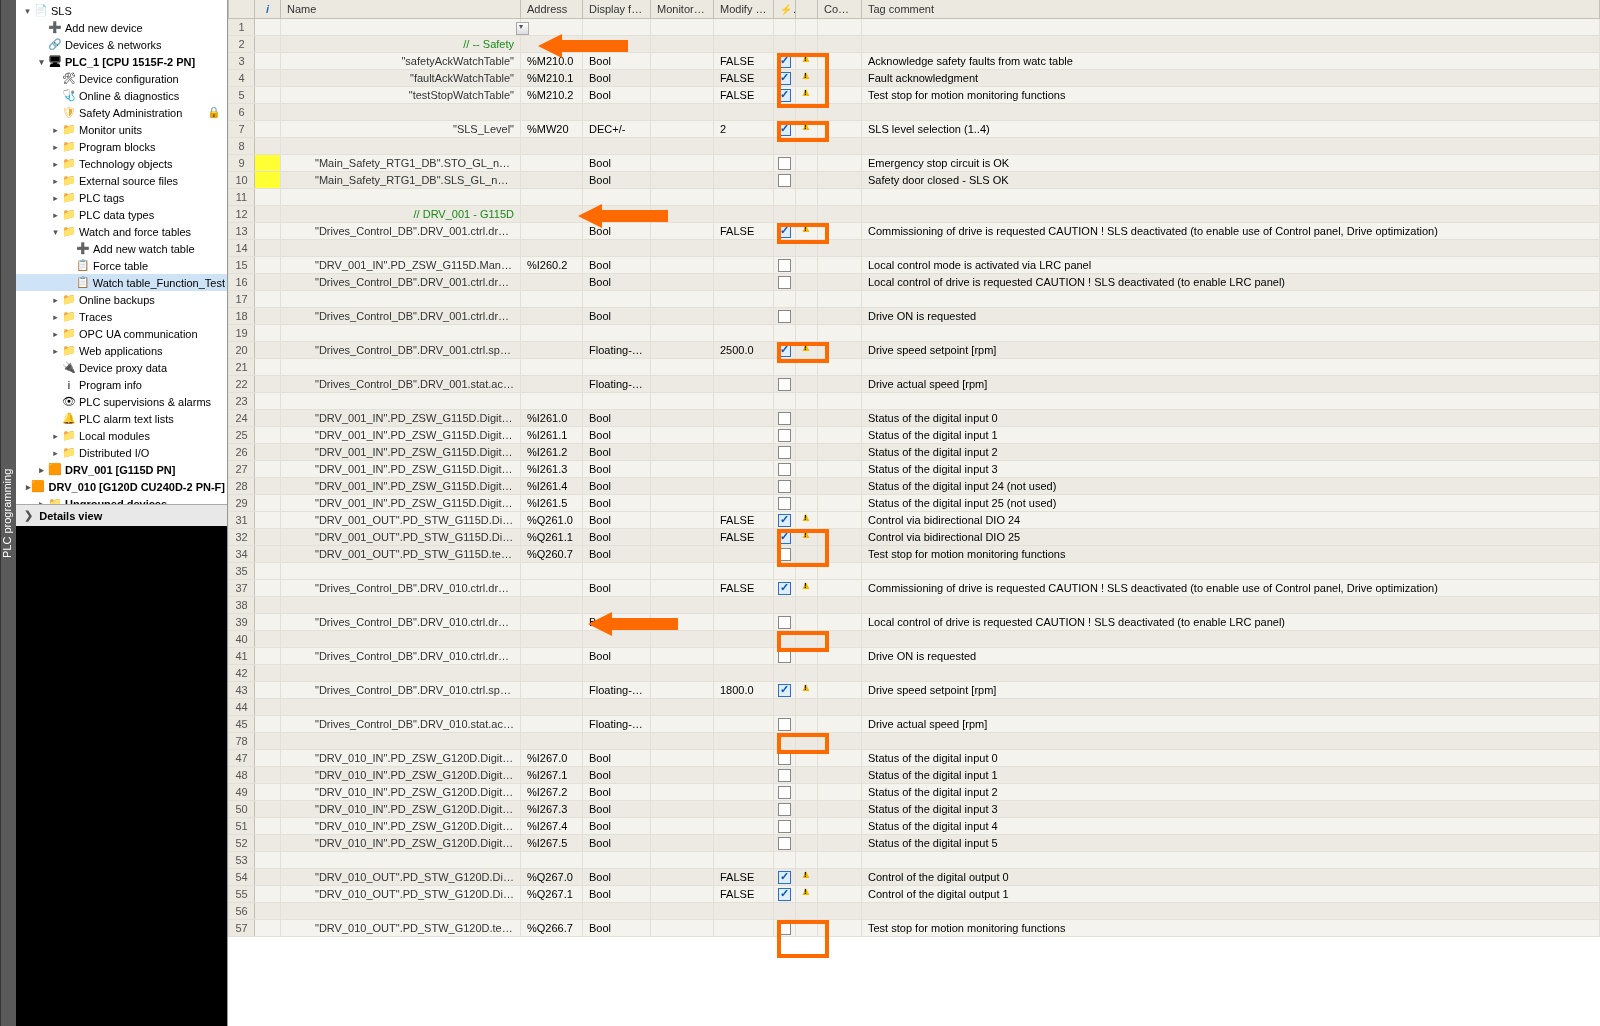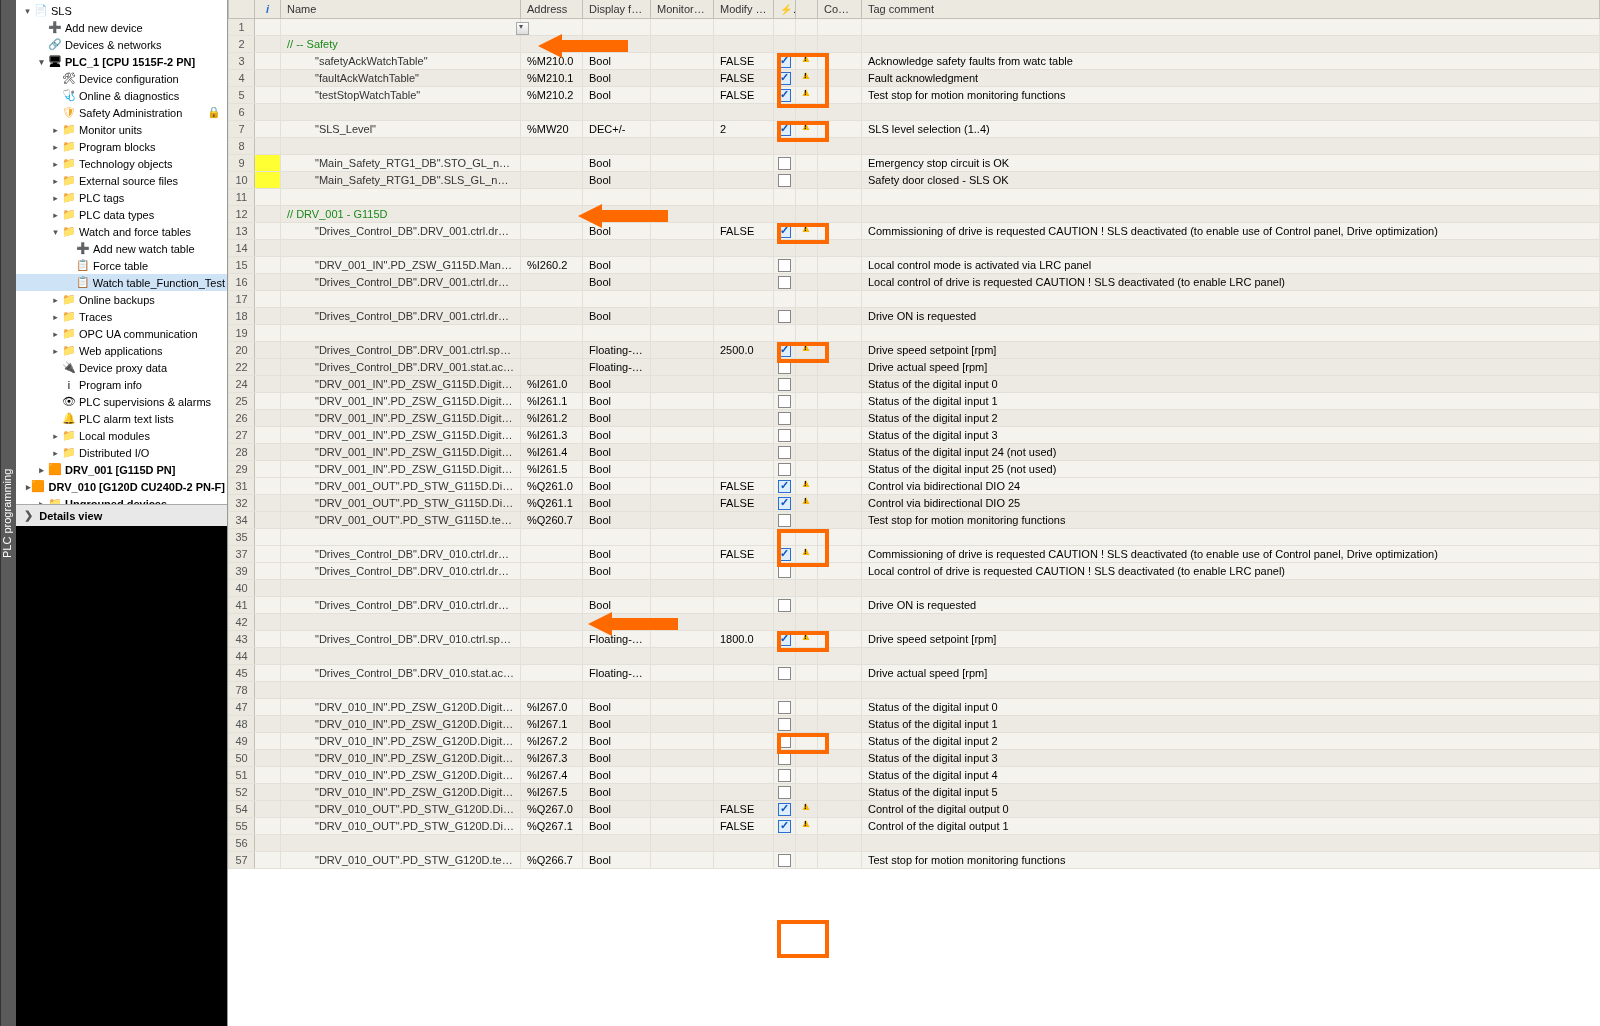--- a/index.html
+++ b/index.html
@@ -123,21 +123,21 @@
 }
 tr.odd td { background: #f5f3ee; }
 tr.even td { background: #eceae3; }
 td.rownum {
   background: #ece9e1 !important;
   text-align: center;
   color: #555;
   border-right: 1px solid #c2bfb6;
 }
 td.infocell { text-align: center; }
-td.name-cell { color: #333; }
+td.name-cell { color: #333; text-align: right; }
 .section-row td.name-cell { color: #1a8a1a; }
 td.modcell { text-align: left; }
 td.chkcell, td.warncell { text-align: center; padding: 0; }
 .chkbox {
   display: inline-block;
   width: 13px;
   height: 13px;
   border: 1px solid #888;
   background: #fff;
   vertical-align: middle;
@@ -690,32 +690,58 @@
             <td class="name-cell"><span style="padding-left:28px">"Drives_Control_DB".DRV_001.ctrl.speedSp</span></td>
             <td></td>
             <td>Floating-poi...</td>
             <td></td>
             <td class="modcell">2500.0</td>
             <td class="chkcell"><span class="chkbox checked"></span></td>
             <td class="warncell"><span class="warn"></span></td>
             <td></td>
             <td>Drive speed setpoint [rpm]</td>
           </tr>
+          <tr class="odd">
+            <td class="rownum">21</td>
+            <td class="infocell "></td>
+            <td class="name-cell"></td>
+            <td></td>
+            <td></td>
+            <td></td>
+            <td class="modcell"></td>
+            <td class="chkcell"></td>
+            <td class="warncell"></td>
+            <td></td>
+            <td></td>
+          </tr>
           <tr class="even">
             <td class="rownum">22</td>
             <td class="infocell "></td>
             <td class="name-cell"><span style="padding-left:28px">"Drives_Control_DB".DRV_001.stat.actVelocity</span></td>
             <td></td>
             <td>Floating-poi...</td>
             <td></td>
             <td class="modcell"></td>
             <td class="chkcell"><span class="chkbox"></span></td>
             <td class="warncell"></td>
             <td></td>
             <td>Drive actual speed [rpm]</td>
+          </tr>
+          <tr class="odd">
+            <td class="rownum">23</td>
+            <td class="infocell "></td>
+            <td class="name-cell"></td>
+            <td></td>
+            <td></td>
+            <td></td>
+            <td class="modcell"></td>
+            <td class="chkcell"></td>
+            <td class="warncell"></td>
+            <td></td>
+            <td></td>
           </tr>
           <tr class="even">
             <td class="rownum">24</td>
             <td class="infocell "></td>
             <td class="name-cell"><span style="padding-left:28px">"DRV_001_IN".PD_ZSW_G115D.DigitalInput_00</span></td>
             <td>%I261.0</td>
             <td>Bool</td>
             <td></td>
             <td class="modcell"></td>
             <td class="chkcell"><span class="chkbox"></span></td>
@@ -846,20 +872,33 @@
             <td class="name-cell"><span style="padding-left:28px">"Drives_Control_DB".DRV_010.ctrl.drvCommissReq</span></td>
             <td></td>
             <td>Bool</td>
             <td></td>
             <td class="modcell">FALSE</td>
             <td class="chkcell"><span class="chkbox checked"></span></td>
             <td class="warncell"><span class="warn"></span></td>
             <td></td>
             <td>Commissioning of drive is requested CAUTION ! SLS deactivated (to enable use of Control panel, Drive optimization)</td>
           </tr>
+          <tr class="even">
+            <td class="rownum">38</td>
+            <td class="infocell "></td>
+            <td class="name-cell"></td>
+            <td></td>
+            <td></td>
+            <td></td>
+            <td class="modcell"></td>
+            <td class="chkcell"></td>
+            <td class="warncell"></td>
+            <td></td>
+            <td></td>
+          </tr>
           <tr class="odd">
             <td class="rownum">39</td>
             <td class="infocell "></td>
             <td class="name-cell"><span style="padding-left:28px">"Drives_Control_DB".DRV_010.ctrl.drvLocalCtrlReq</span></td>
             <td></td>
             <td>Bool</td>
             <td></td>
             <td class="modcell"></td>
             <td class="chkcell"><span class="chkbox"></span></td>
             <td class="warncell"></td>
@@ -1027,20 +1066,33 @@
             <td class="infocell "></td>
             <td class="name-cell"><span style="padding-left:28px">"DRV_010_IN".PD_ZSW_G120D.DigitalInput_05</span></td>
             <td>%I267.5</td>
             <td>Bool</td>
             <td></td>
             <td class="modcell"></td>
             <td class="chkcell"><span class="chkbox"></span></td>
             <td class="warncell"></td>
             <td></td>
             <td>Status of the digital input 5</td>
+          </tr>
+          <tr class="odd">
+            <td class="rownum">53</td>
+            <td class="infocell "></td>
+            <td class="name-cell"></td>
+            <td></td>
+            <td></td>
+            <td></td>
+            <td class="modcell"></td>
+            <td class="chkcell"></td>
+            <td class="warncell"></td>
+            <td></td>
+            <td></td>
           </tr>
           <tr class="even">
             <td class="rownum">54</td>
             <td class="infocell "></td>
             <td class="name-cell"><span style="padding-left:28px">"DRV_010_OUT".PD_STW_G120D.DigitalOutput_00</span></td>
             <td>%Q267.0</td>
             <td>Bool</td>
             <td></td>
             <td class="modcell">FALSE</td>
             <td class="chkcell"><span class="chkbox checked"></span></td>

